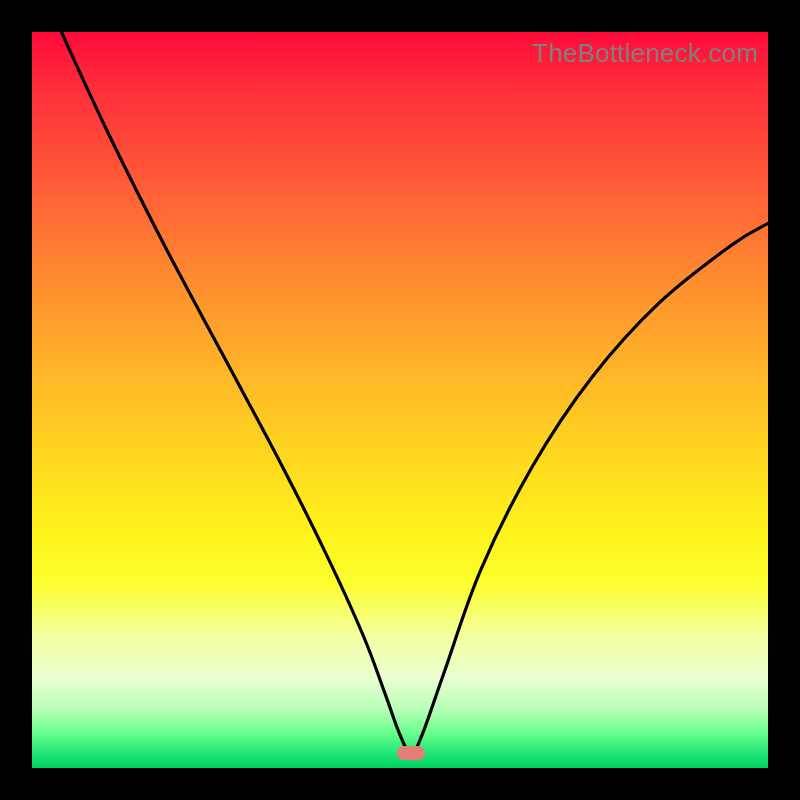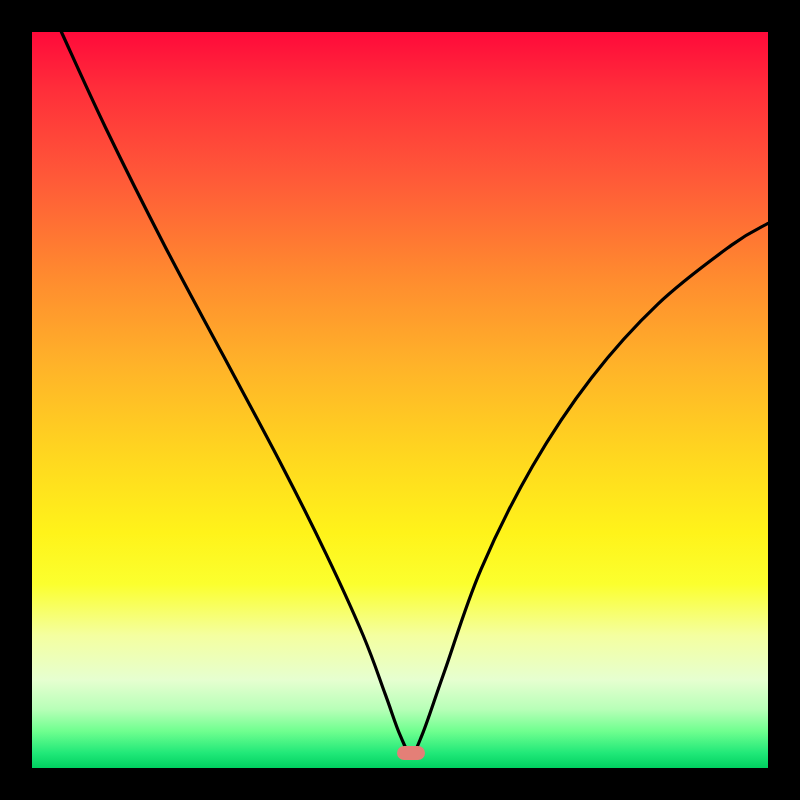--- a/index.html
+++ b/index.html
@@ -67,20 +67,21 @@
     transform: translate(-50%, -50%);
   }
 </style>
 </head>
 <body>
 
 <div class="frame">
 
   <div class="plot-area">
 
+    <div class="watermark">TheBottleneck.com</div>
 
     <svg class="curve" viewBox="0 0 736 736" preserveAspectRatio="none">
       <path fill="none" stroke="#000" stroke-width="3.2" stroke-linecap="round" stroke-linejoin="round" d="M 29.4 0.0 C 37.4 17.2, 55.1 57.3, 73.6 95.7 C 92.1 134.1, 111.3 172.4, 132.5 213.4 C 153.7 254.5, 170.2 284.1, 191.4 323.8 C 212.6 363.6, 231.7 398.5, 250.2 434.2 C 268.8 470.0, 279.8 492.1, 294.4 522.6 C 309.0 553.0, 320.6 578.3, 331.2 603.5 C 341.8 628.7, 346.7 644.5, 353.3 662.4 C 359.9 680.3, 363.4 692.3, 368.0 702.9 C 372.6 713.5, 375.1 721.3, 379.0 721.3 C 383.0 721.3, 384.1 717.5, 390.1 702.9 C 396.0 688.3, 401.6 670.1, 412.2 640.3 C 422.8 610.5, 433.1 574.4, 449.0 537.3 C 464.9 500.2, 480.6 468.7, 500.5 434.2 C 520.4 399.8, 536.8 375.1, 559.4 345.9 C 581.9 316.8, 600.4 296.2, 625.6 272.3 C 650.8 248.5, 679.3 228.0, 699.2 213.4 C 719.1 198.9, 729.4 195.3, 736.0 191.4"></path>
     </svg>
 
     <div class="marker" style="left: 379.04px; top: 721.28px;"></div>
 
   </div>
 
 </div>

